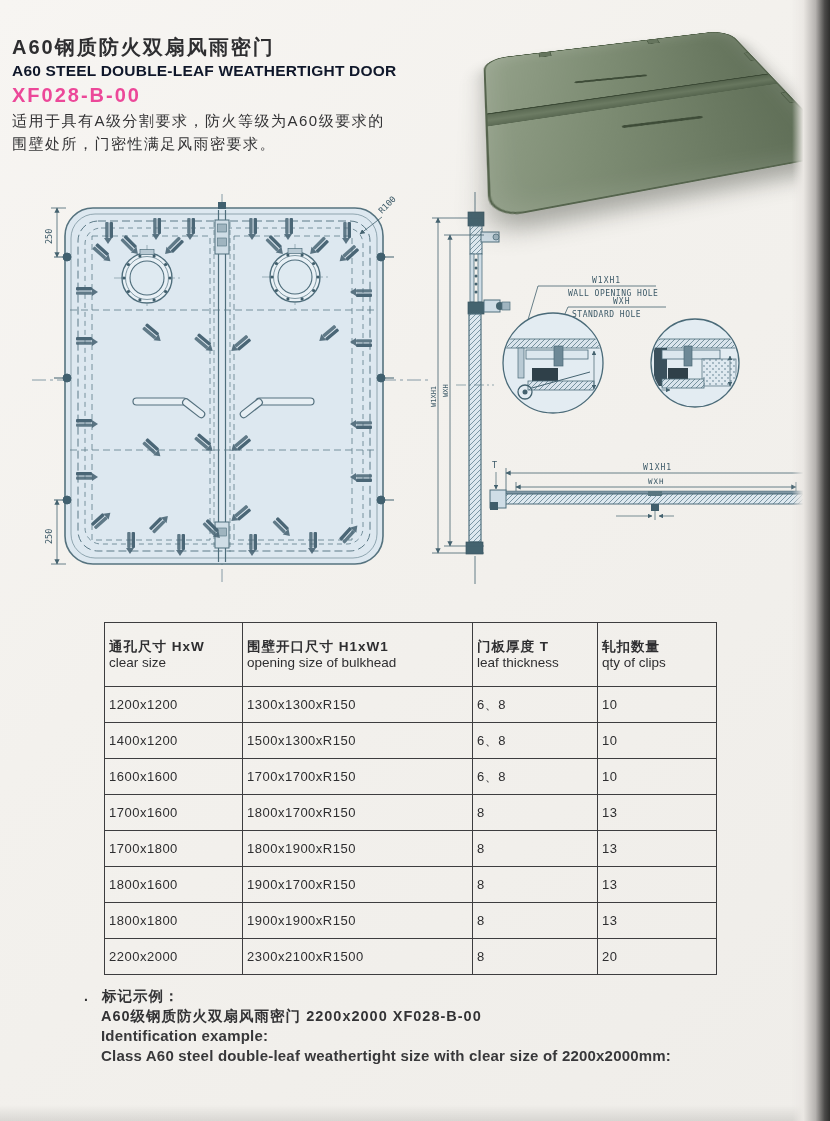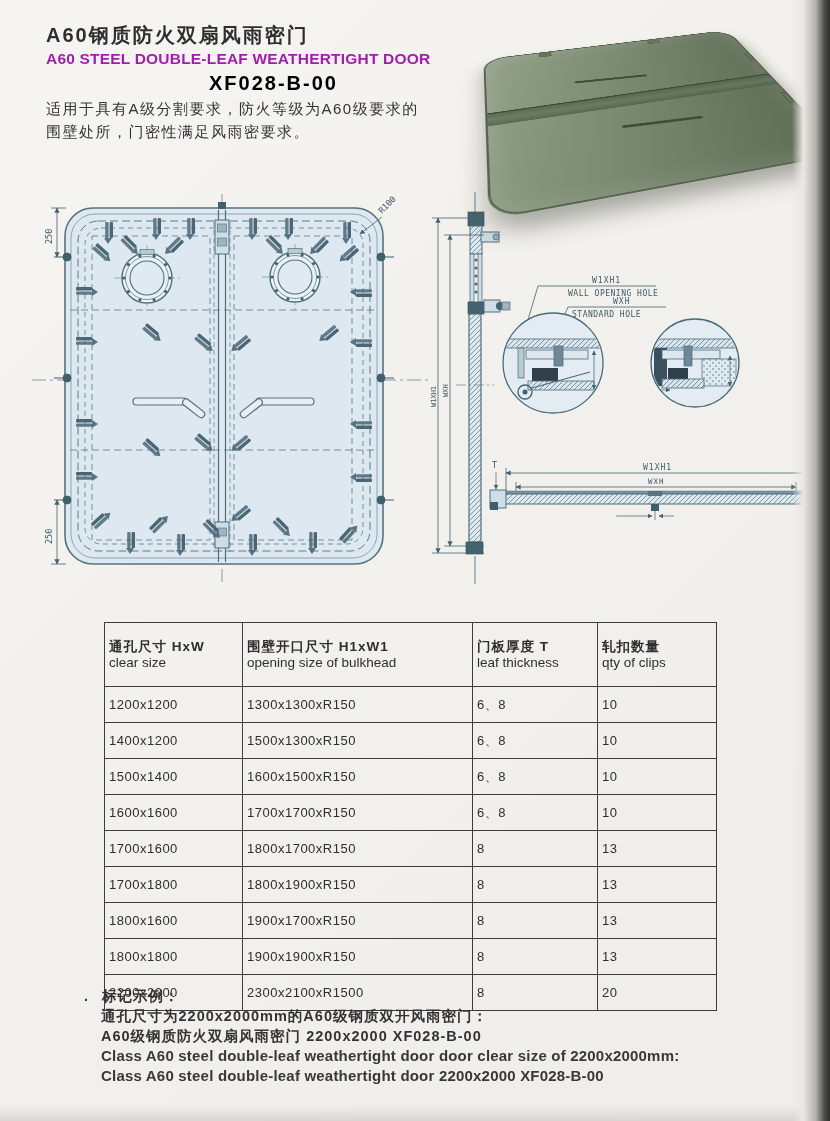--- a/index.html
+++ b/index.html
@@ -12,23 +12,23 @@
   
   .page-edge{
     position:absolute;top:0;right:0;width:38px;height:1121px;z-index:50;
     background:linear-gradient(to right, rgba(243,241,237,0) 0%, #eae7e3 30%, #b5b2af 62%, #4b4a49 86%, #2d2d2c 100%);
   }
   .page-bottom{
     position:absolute;left:0;bottom:0;width:830px;height:16px;z-index:40;
     background:linear-gradient(to bottom, rgba(0,0,0,0) 0%, rgba(0,0,0,0.10) 100%);
   }
   
-  .hdr{position:absolute;left:12px;top:22px;width:455px;margin-left:34px;}
+  .hdr{position:absolute;left:12px;top:34px;width:455px;}
   .title-cn{font-size:20px;font-weight:bold;letter-spacing:2px;color:#2e2e30;line-height:26px;}
-  .title-en{font-size:15.5px;font-weight:bold;color:#a21caf;line-height:22px;letter-spacing:0.2px;}
+  .title-en{font-size:15.5px;font-weight:bold;color:#0f172a;line-height:22px;letter-spacing:0.2px;}
   .model-code{font-size:20px;font-weight:bold;letter-spacing:2px;line-height:27px;}
   .desc-cn{font-size:15px;font-weight:normal;letter-spacing:1.5px;line-height:23px;color:#333335;}
   .desc-en{font-size:15.5px;font-weight:bold;line-height:21px;color:#38383a;letter-spacing:0.2px;}
   
   .photo-wrap{position:absolute;left:452px;top:6px;width:372px;height:190px;z-index:5;}
   .door-shadow{position:absolute;left:30px;top:95px;width:300px;height:85px;
     background:radial-gradient(ellipse at center, rgba(70,75,68,0.30) 0%, rgba(70,75,68,0) 70%);}
   .door3d{
     position:absolute;left:38px;top:-34px;width:295px;height:252px;border-radius:26px;
     transform:perspective(520px) rotateX(57deg) rotateZ(-15deg);
@@ -68,21 +68,21 @@
   .f-indent{margin-left:17px;}
 </style>
 </head>
 <body>
 
 <div id="page">
 
   <div class="hdr">
     <div class="title-cn">A60钢质防火双扇风雨密门</div>
     <div class="title-en">A60 STEEL DOUBLE-LEAF WEATHERTIGHT DOOR</div>
-    <div class="model-code" id="model-code" style="color: #000000; text-align: center;">XF028-B-00</div>
+    <div class="model-code" id="model-code" style="color: #ec4899;">XF028-B-00</div>
     <div class="desc-cn">适用于具有A级分割要求，防火等级为A60级要求的</div>
     <div class="desc-cn">围壁处所，门密性满足风雨密要求。</div>
   </div>
 
   <div class="photo-wrap">
     <div class="door-shadow"></div>
     <div class="door3d">
       <div class="door-seam"></div>
       <div class="door-seam-line"></div>
       <div class="door-handle h1"></div>
@@ -439,26 +439,20 @@
           <td>6、8</td>
           <td>10</td>
         </tr>
         <tr>
           <td>1400x1200</td>
           <td>1500x1300xR150</td>
           <td>6、8</td>
           <td>10</td>
         </tr>
         <tr>
-          <td>1500x1400</td>
-          <td>1600x1500xR150</td>
-          <td>6、8</td>
-          <td>10</td>
-        </tr>
-        <tr>
           <td>1600x1600</td>
           <td>1700x1700xR150</td>
           <td>6、8</td>
           <td>10</td>
         </tr>
         <tr>
           <td>1700x1600</td>
           <td>1800x1700xR150</td>
           <td>8</td>
           <td>13</td>
@@ -488,21 +482,20 @@
           <td>20</td>
         </tr>
       </tbody>
   </table>
 
   <div class="footer">
     <div class="f-row">
       <span class="f-bullet">.</span>
       <span class="f-cn">标记示例：</span>
     </div>
-    <div class="f-cn f-indent">通孔尺寸为2200x2000mm的A60级钢质双开风雨密门：</div>
     <div class="f-cn f-indent">A60级钢质防火双扇风雨密门 2200x2000 XF028-B-00</div>
-    <div class="f-en f-indent">Class A60 steel double-leaf weathertight door door clear size of 2200x2000mm:</div>
-    <div class="f-en f-indent">Class A60 steel double-leaf weathertight door 2200x2000 XF028-B-00</div>
+    <div class="f-en f-indent">Identification example:</div>
+    <div class="f-en f-indent">Class A60 steel double-leaf weathertight size with clear size of 2200x2000mm:</div>
   </div>
 
   <div class="page-edge"></div>
   <div class="page-bottom"></div>
 </div>
 
 </body></html>

